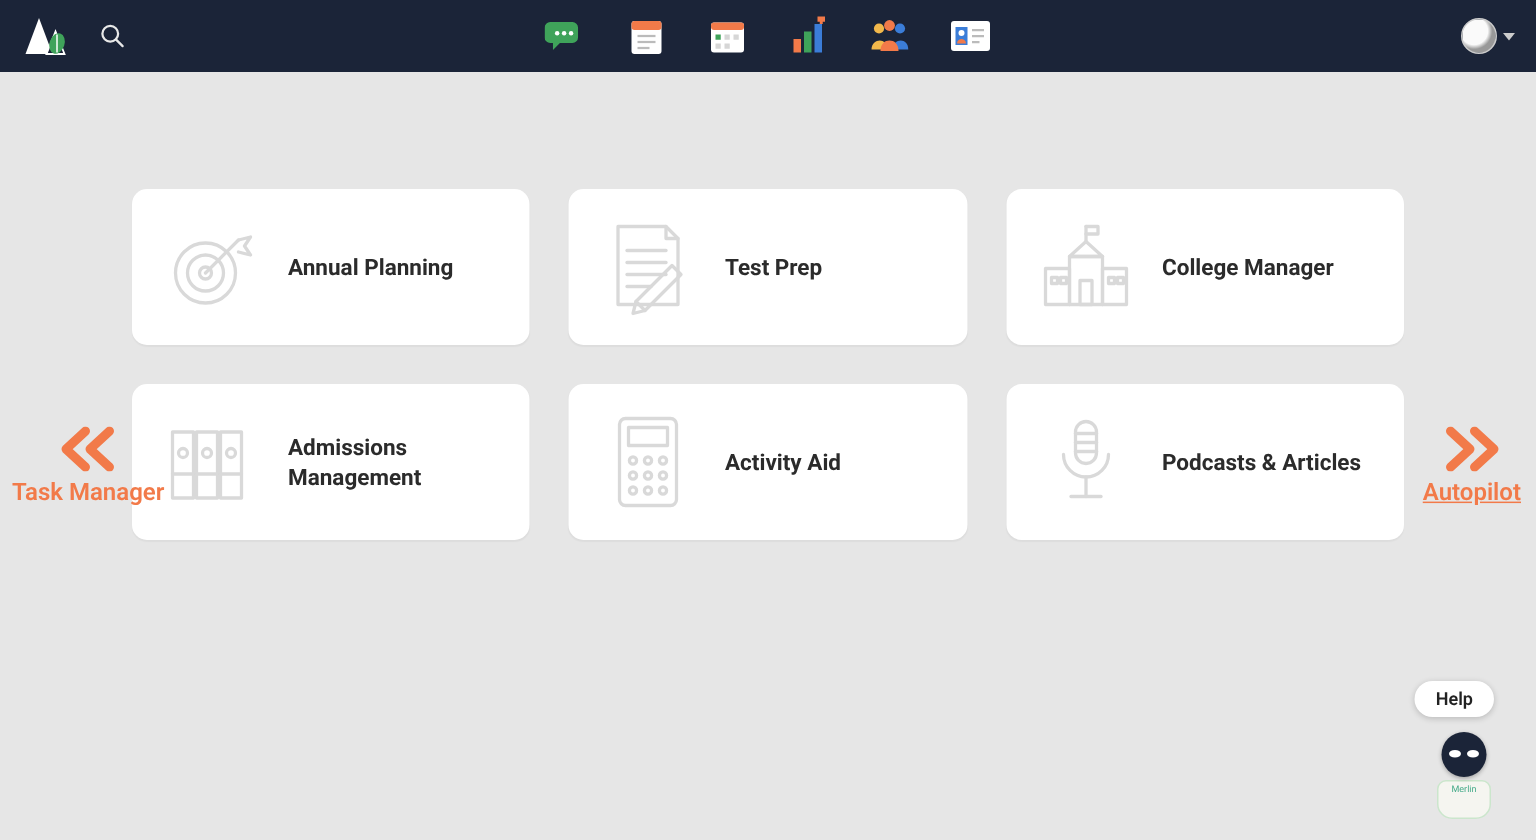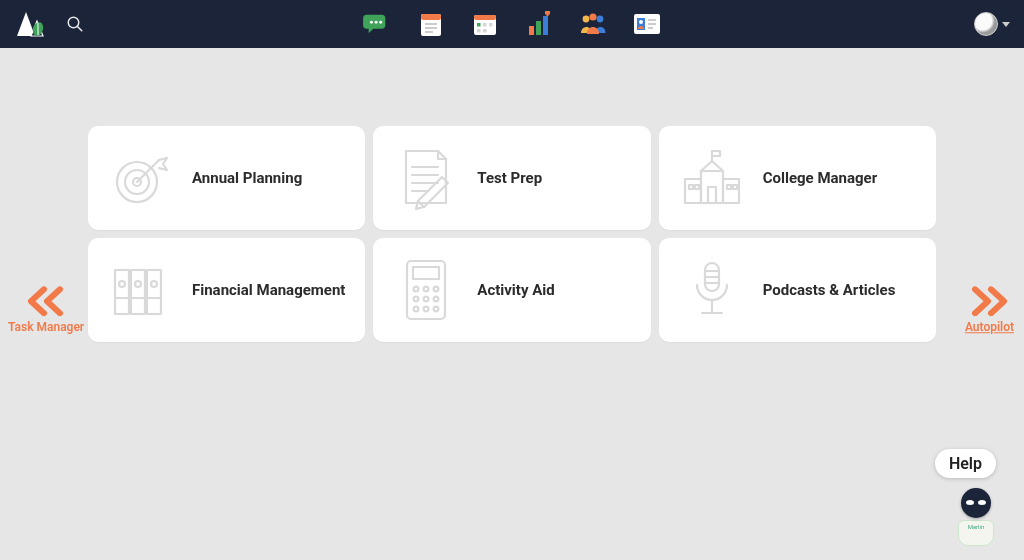--- a/index.html
+++ b/index.html
@@ -53,21 +53,21 @@
     width: 100%;
     height: calc(560px - 48px);
     padding-top: 78px;
   }
   .grid {
     width: 848px;
     margin: 0 auto;
     display: grid;
     grid-template-columns: repeat(3, 1fr);
     grid-template-rows: repeat(3, 104px);
-    gap: 8px;
+    gap: 26px;
   }
   .card {
     background:#fff;
     border-radius:10px;
     display:flex;
     align-items:center;
     padding: 0 18px;
     cursor:pointer;
     box-shadow: 0 1px 1px rgba(0,0,0,0.04);
     gap: 16px;
@@ -85,33 +85,33 @@
     line-height:1.35;
   }
 
   
   .side-nav{
     position:absolute;
     top: 50%;
     transform: translateY(-37%);
     display:flex;flex-direction:column;align-items:center;gap:4px;
     cursor:pointer;
-    font-size:12px;
+    font-size:16px;
     color:#f27a49;
     font-weight:600;
   }
   .side-nav.left{ left:8px; }
   .side-nav.right{ right:10px; text-align:center;text-decoration:underline;}
   .side-nav svg{display:block;}
 
   
   .help-bubble{
     position:absolute; right:28px; bottom:82px;
     background:#fff; border-radius:16px; padding:5px 14px;
-    font-size:16px; font-weight:600; color:#222;
+    font-size:12px; font-weight:600; color:#222;
     box-shadow:0 1px 4px rgba(0,0,0,0.2);
     cursor:pointer;
   }
   .help-bot{
     position:absolute; right:26px; bottom:14px;
     width:44px; display:flex; flex-direction:column; align-items:center; gap:2px;
     cursor:pointer;
   }
   .bot-head{
     width:30px;height:30px;border-radius:50%;
@@ -299,21 +299,21 @@
             <rect x="22" y="12" width="14" height="44"></rect>
             <rect x="38" y="12" width="14" height="44"></rect>
           <circle cx="13" cy="26" r="3"></circle>
             <circle cx="29" cy="26" r="3"></circle>
             <circle cx="45" cy="26" r="3"></circle>
           <line x1="6" y1="40" x2="20" y2="40"></line>
             <line x1="22" y1="40" x2="36" y2="40"></line>
             <line x1="38" y1="40" x2="52" y2="40"></line>
         </svg>
       </div>
-      <div class="card-label">Financial Management</div>
+      <div class="card-label">Admissions Management</div>
     </div>
 
     <div class="card">
       <div class="icon-slot">
         <svg width="50" height="66" viewBox="0 0 50 66" class="mono">
           <rect x="6" y="4" width="38" height="58" rx="4"></rect>
           <rect x="12" y="10" width="26" height="12"></rect>
           <circle cx="15" cy="32" r="2.4"></circle>
             <circle cx="25" cy="32" r="2.4"></circle>
             <circle cx="35" cy="32" r="2.4"></circle>

